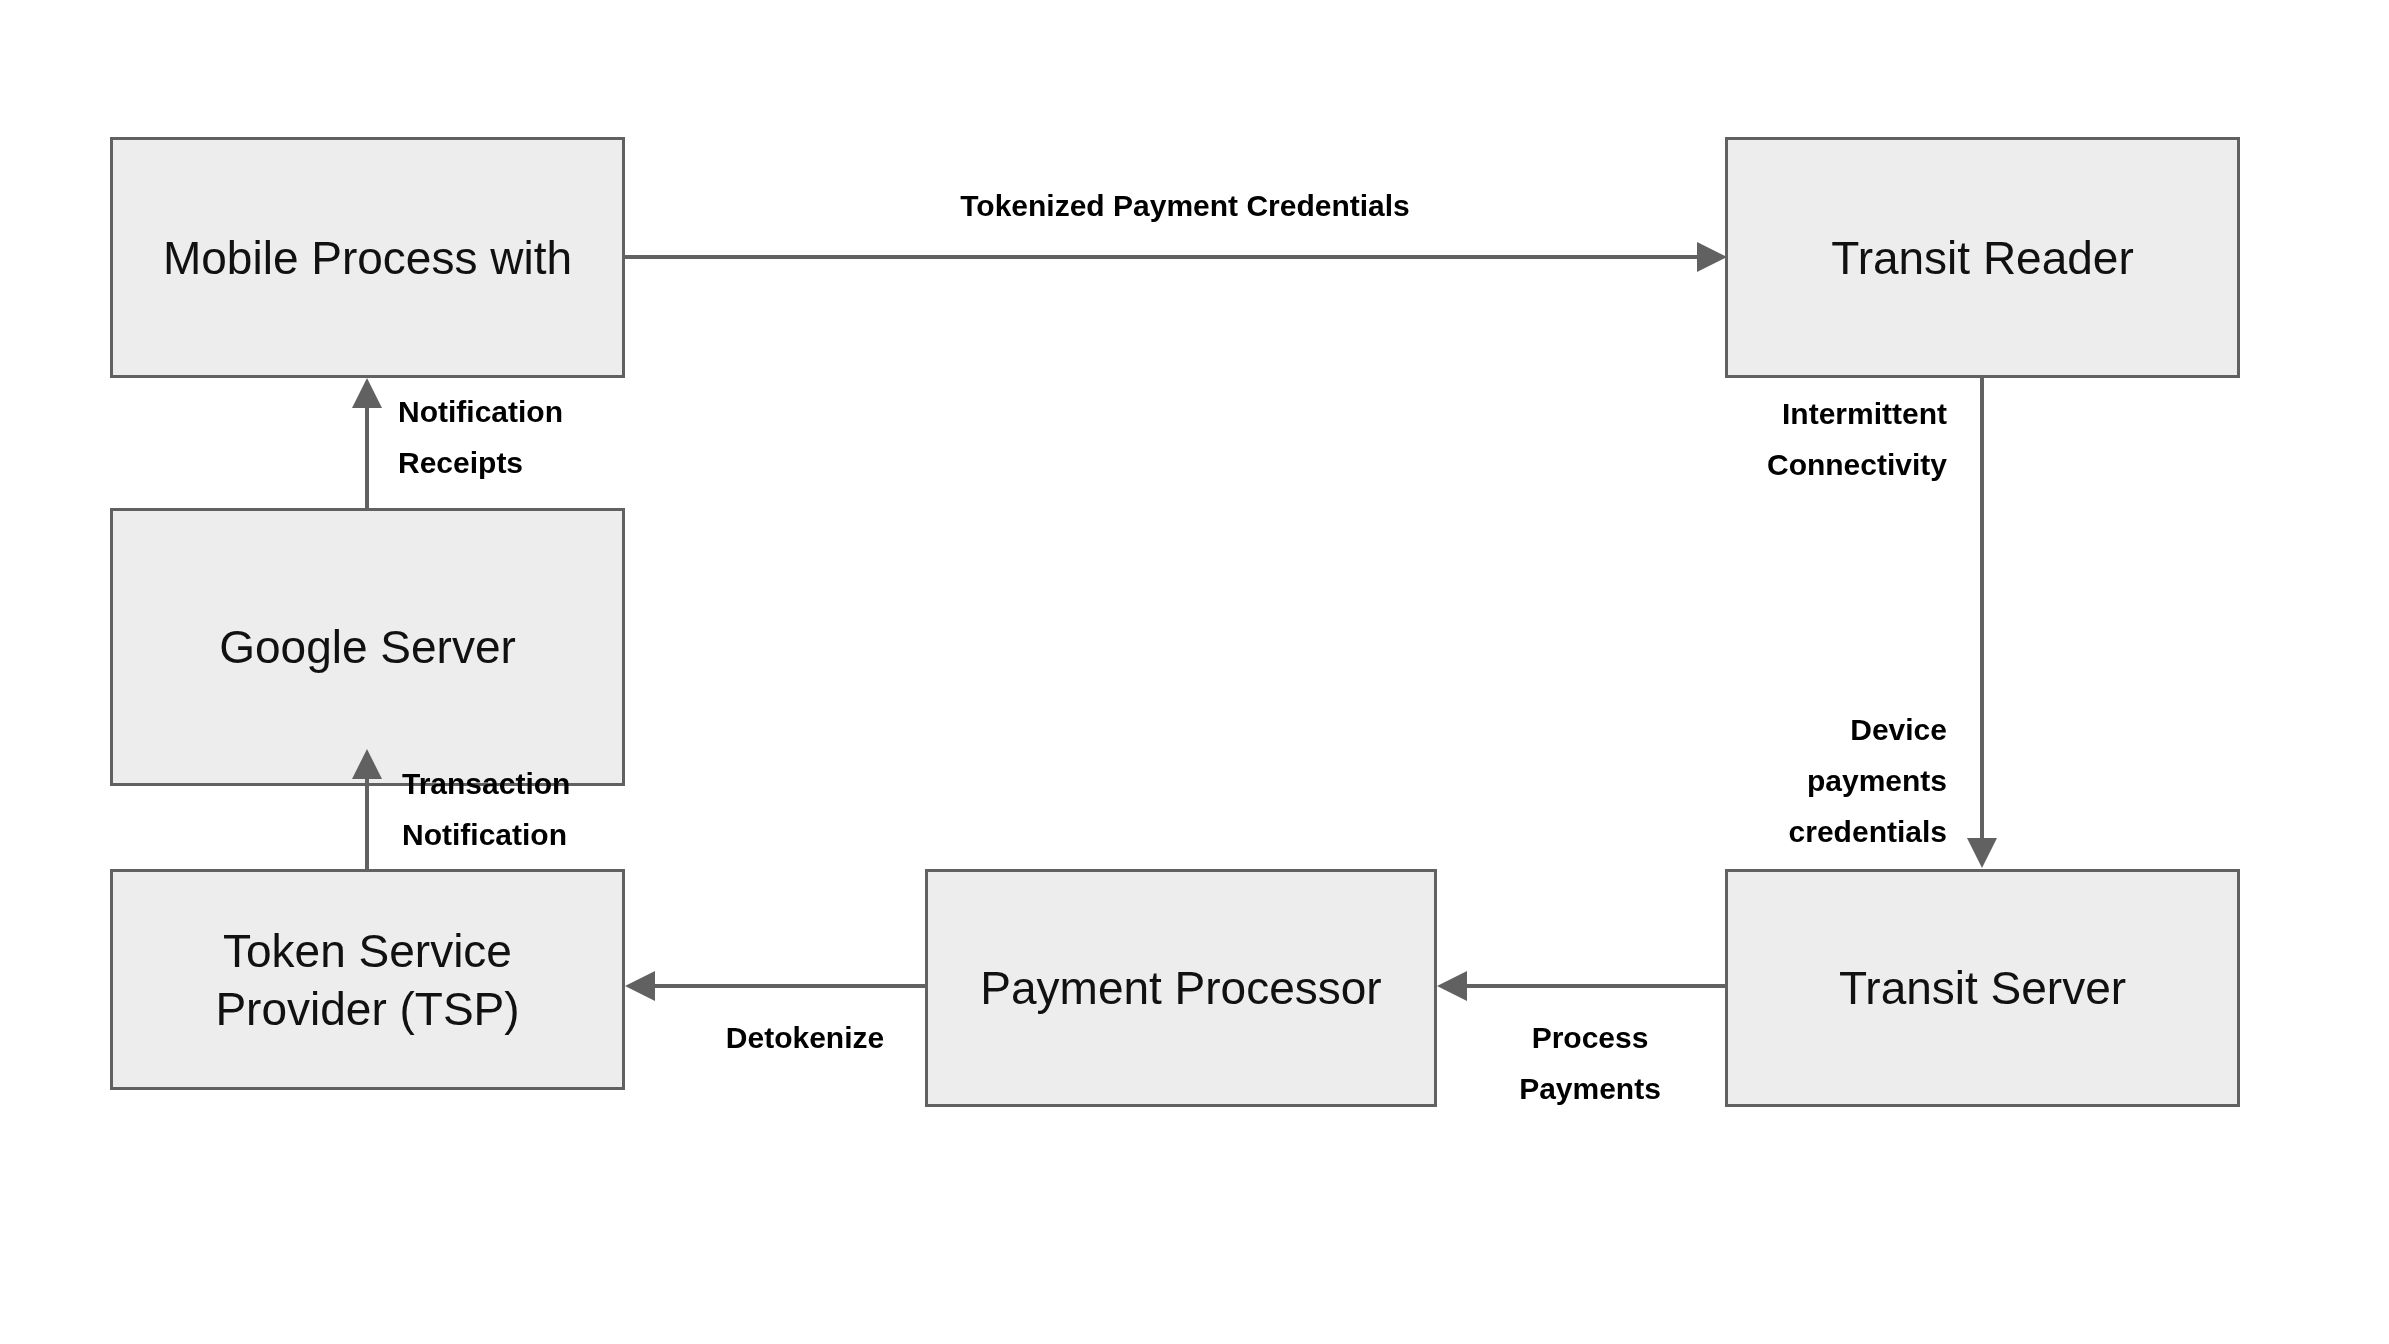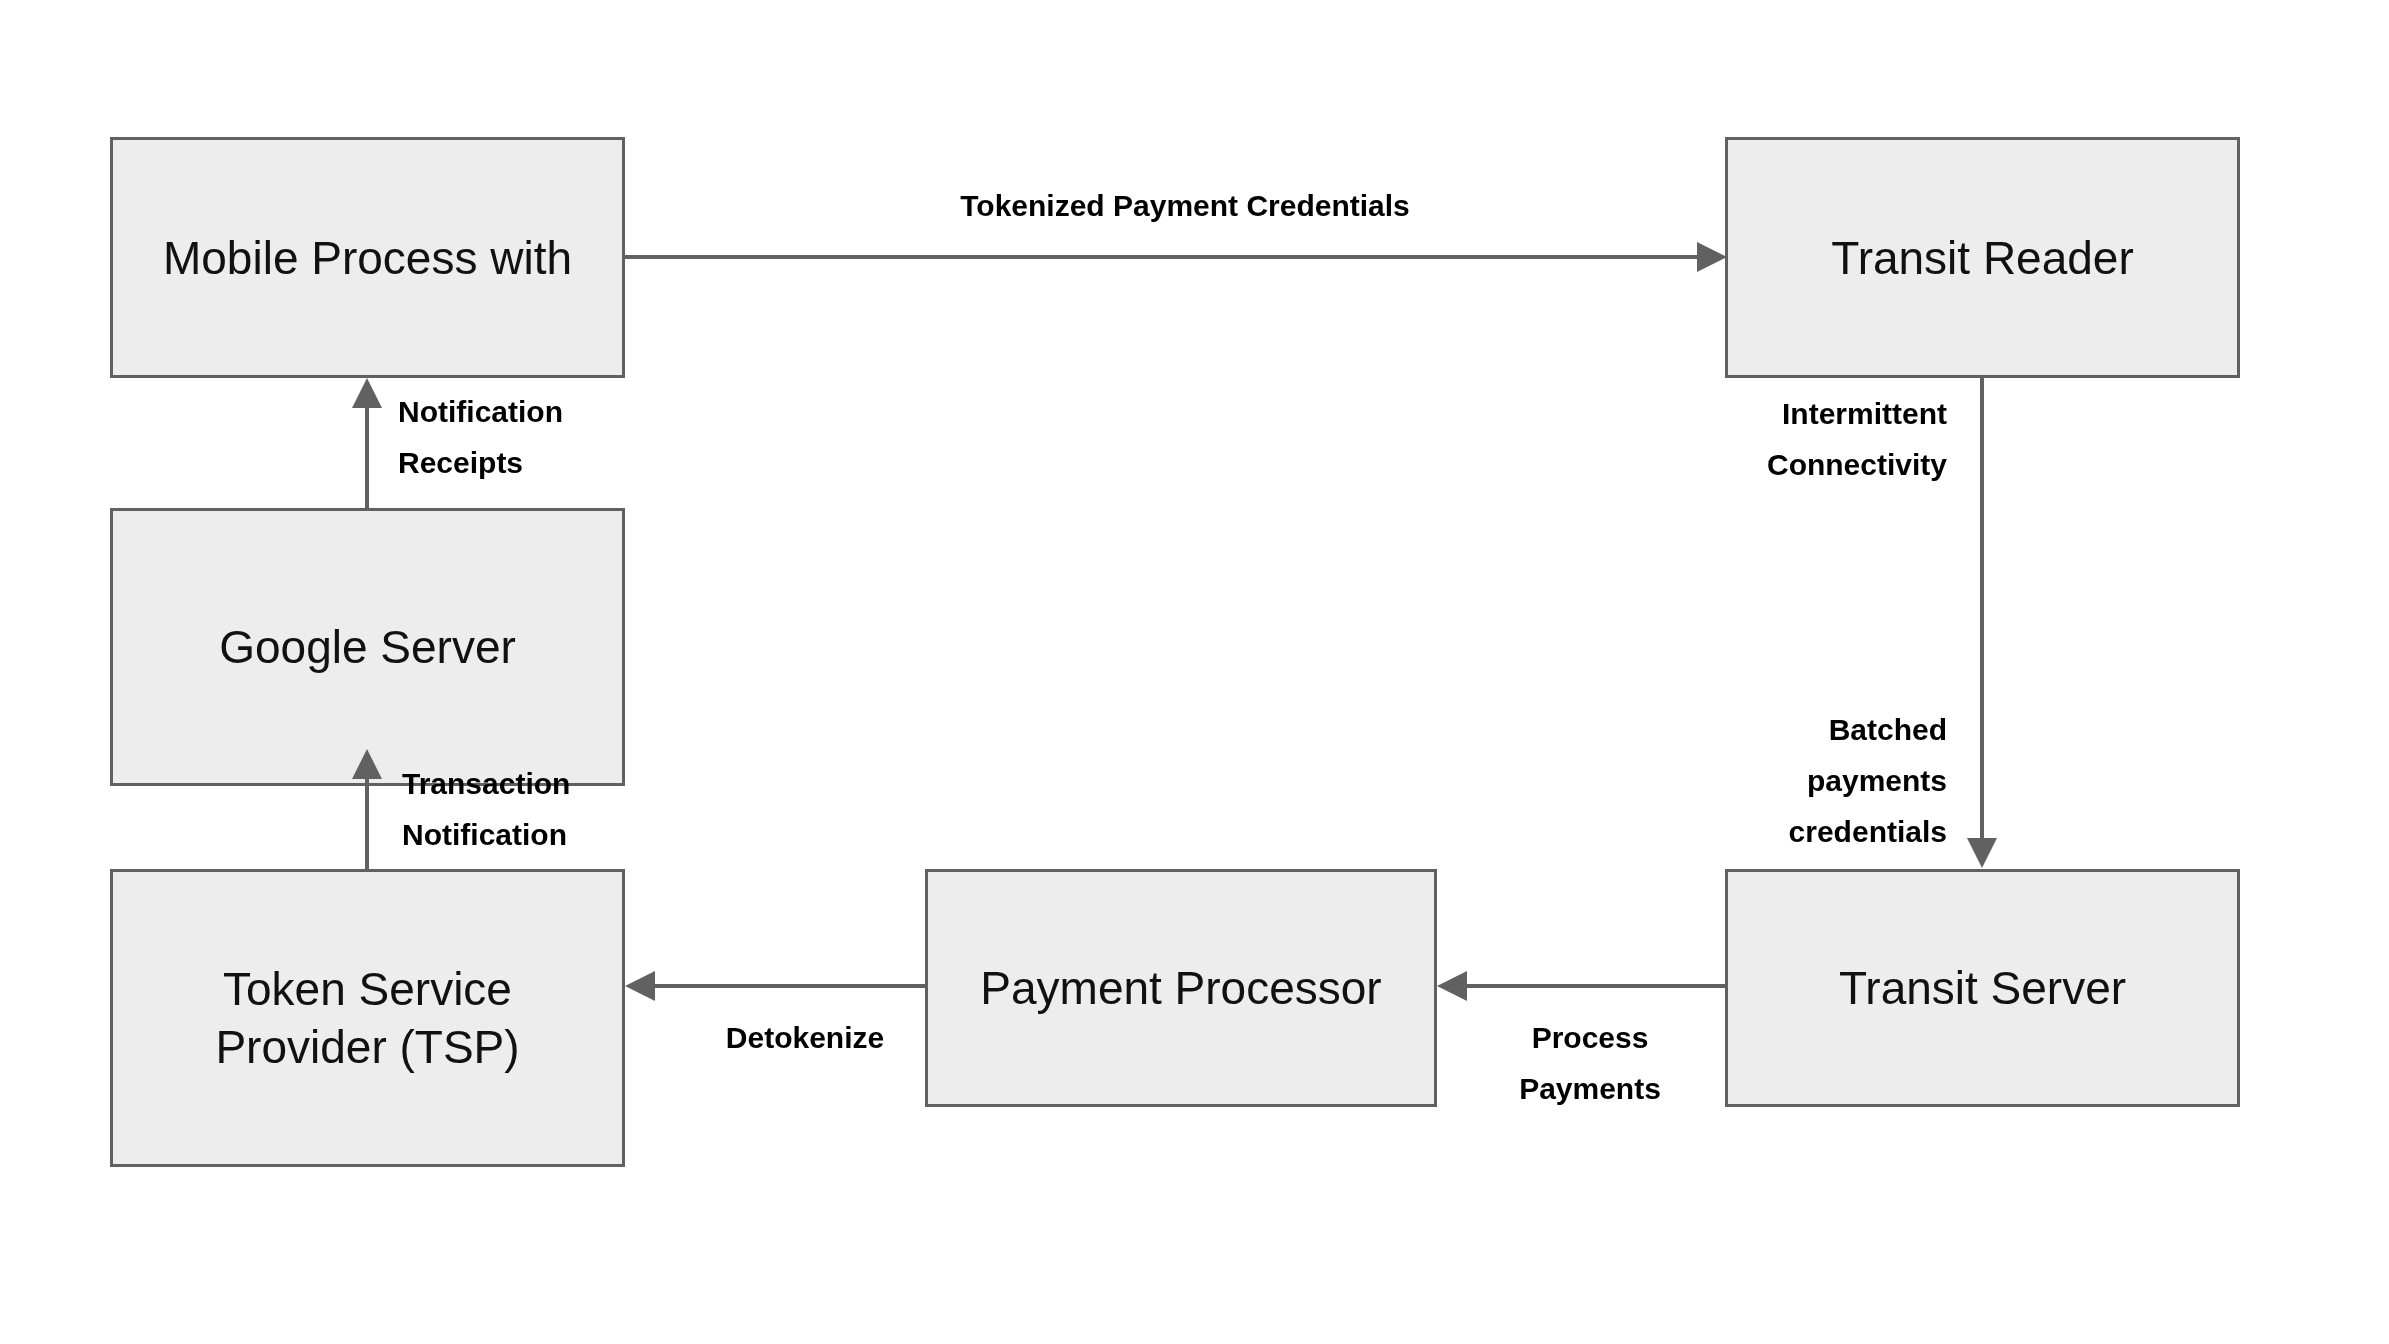--- a/index.html
+++ b/index.html
@@ -67,21 +67,21 @@
   .arrow.down {
     border-top: 30px solid var(--connector, #616161);
     border-left: 15px solid transparent;
     border-right: 15px solid transparent;
   }
 
   
   #node-mobile          { left: 110px;  top: 137px; width: 515px; height: 241px; }
   #node-transit-reader  { left: 1725px; top: 137px; width: 515px; height: 241px; }
   #node-google-server   { left: 110px;  top: 508px; width: 515px; height: 278px; }
-  #node-tsp             { left: 110px;  top: 869px; width: 515px; height: 298px; }
+  #node-tsp             { left: 110px;  top: 869px; width: 515px; height: 221px; }
   #node-payment-proc    { left: 925px;  top: 869px; width: 512px; height: 238px; }
   #node-transit-server  { left: 1725px; top: 869px; width: 515px; height: 238px; }
 
   
   #line-tokenized        { left: 625px;  top: 255px;  width: 1072px; }
   #arrow-tokenized       { left: 1697px; top: 242px; }
   #line-reader-server    { left: 1980px; top: 378px;  height: 460px; }
   #arrow-reader-server   { left: 1967px; top: 838px; }
   #arrow-process         { left: 1437px; top: 971px; }
   #line-process          { left: 1467px; top: 984px;  width: 258px; }
@@ -135,21 +135,21 @@
   <div class="arrow right" id="arrow-tokenized"></div>
   <div class="edge-label center-align" id="label-tokenized">Tokenized Payment Credentials</div>
 
   <div class="vline" id="line-reader-server"></div>
   <div class="arrow down" id="arrow-reader-server"></div>
   <div class="edge-label right-align" id="label-intermittent">
     <div>Intermittent</div>
     <div>Connectivity</div>
   </div>
   <div class="edge-label right-align" id="label-batched">
-    <div>Batched</div>
+    <div>Device</div>
     <div>payments</div>
     <div>credentials</div>
   </div>
 
   <div class="arrow left" id="arrow-process"></div>
   <div class="hline" id="line-process"></div>
   <div class="edge-label center-align" id="label-process">
     <div>Process</div>
     <div>Payments</div>
   </div>

